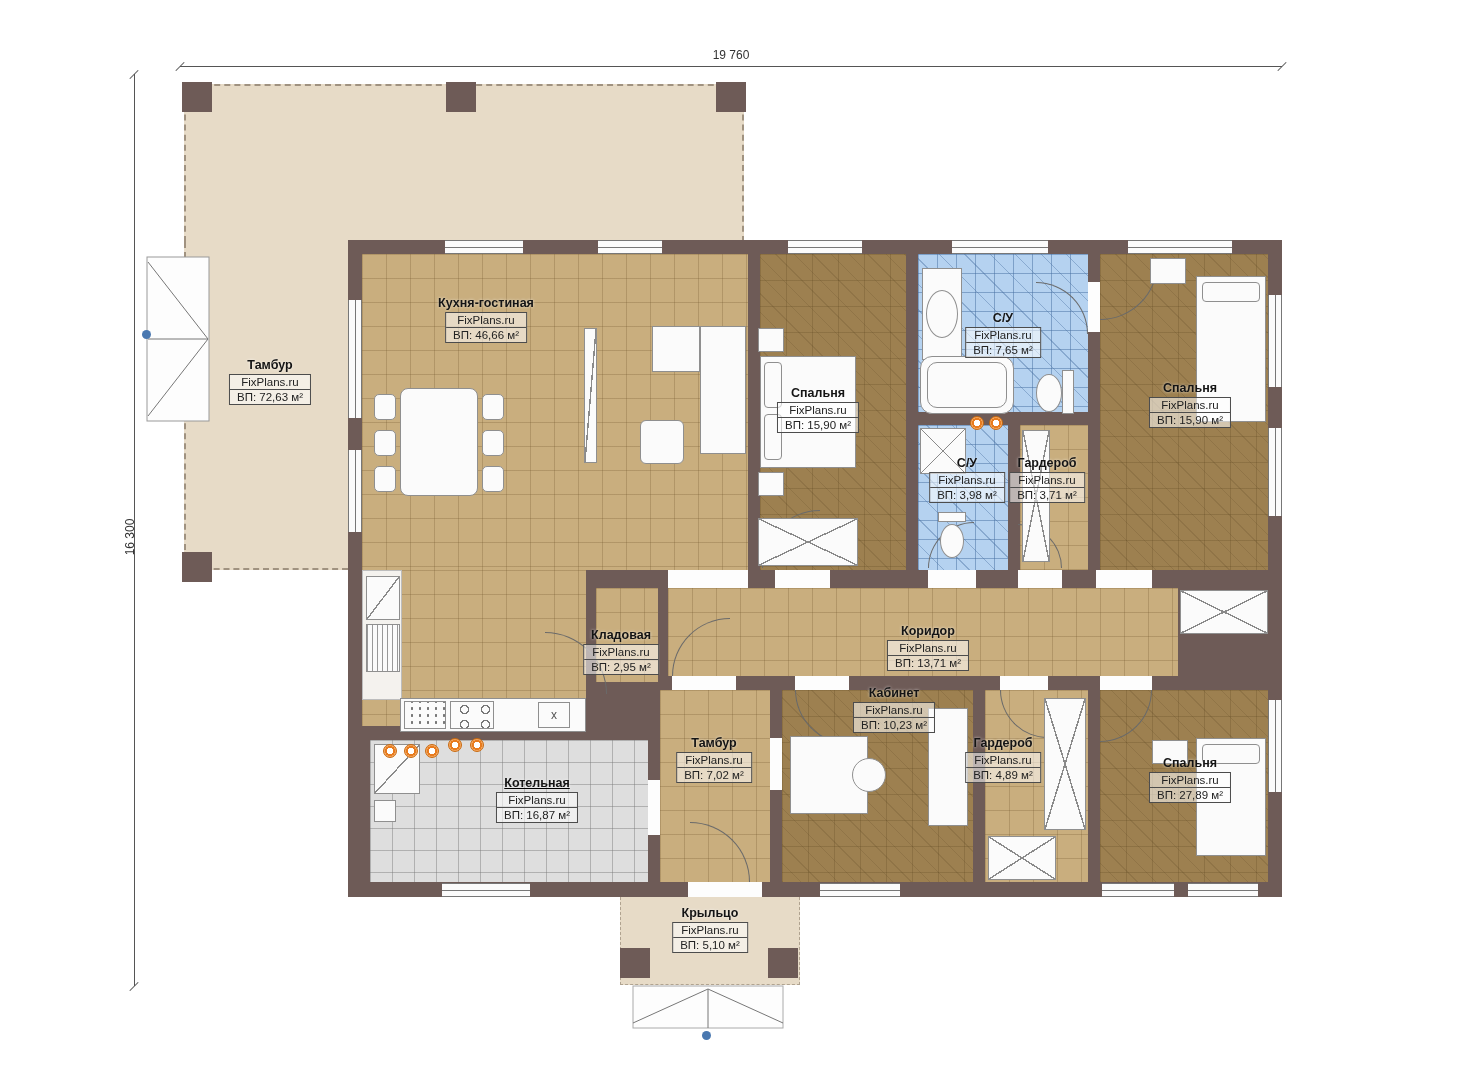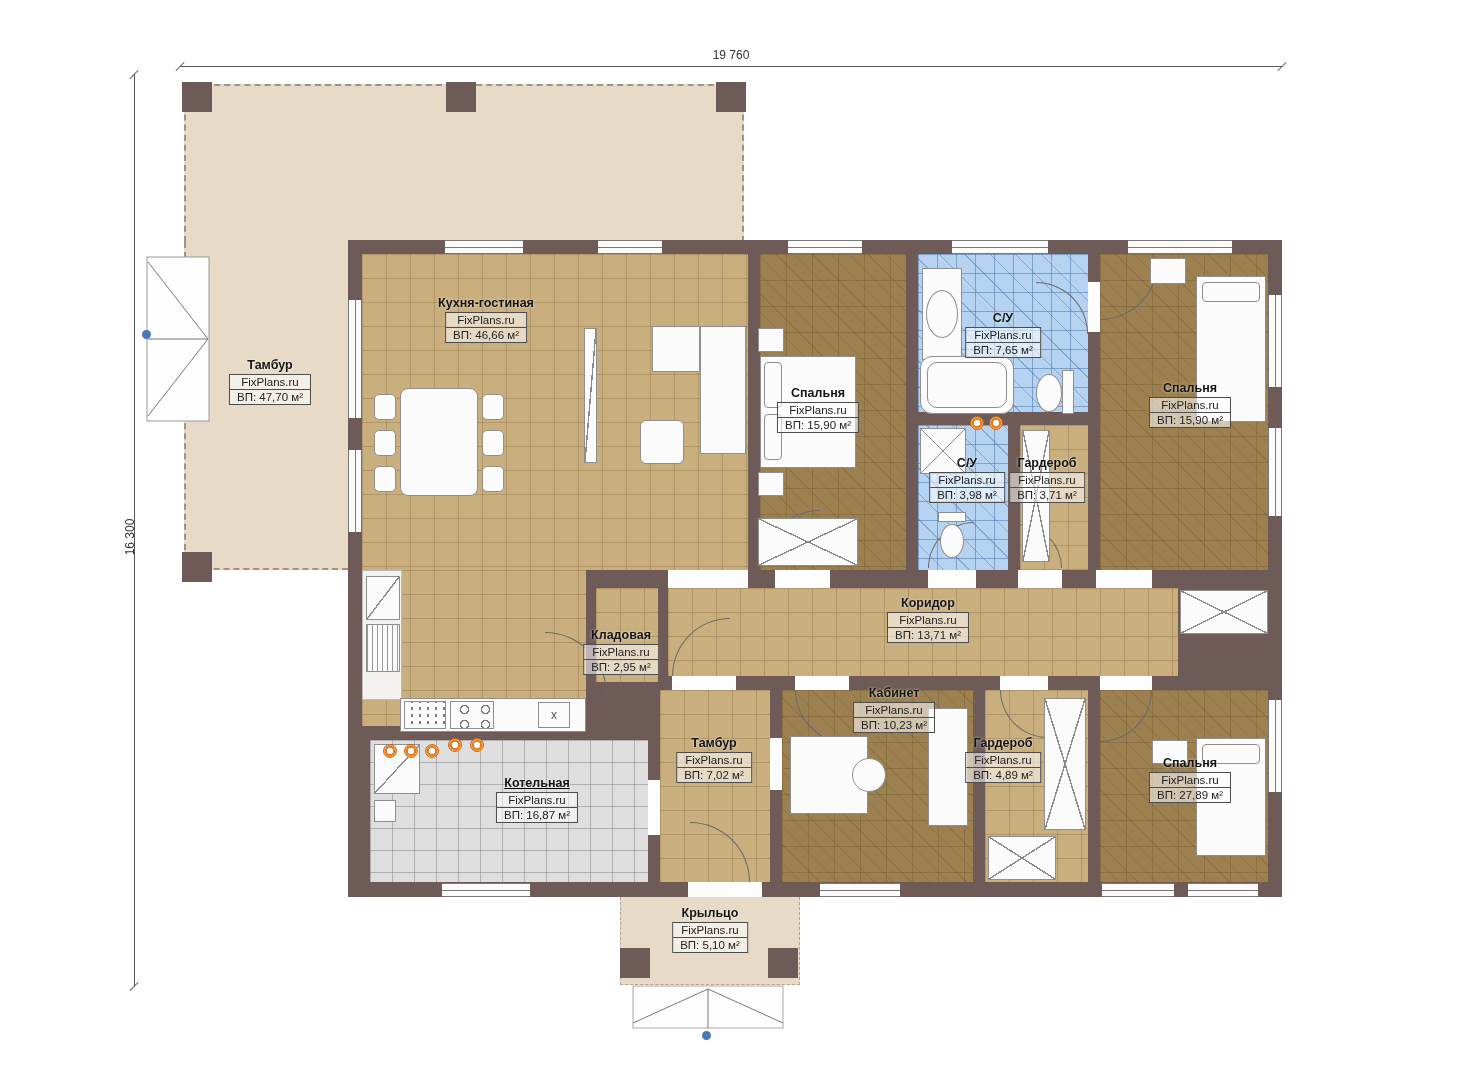--- a/index.html
+++ b/index.html
@@ -239,21 +239,21 @@
   <div class="dim-text" style="left:731px;top:48px;transform:translateX(-50%);">19 760</div>
 
   <div class="dim-line-v" style="left:134px;top:74px;height:912px;"></div>
   <div class="dim-tick" style="left:128px;top:74px;"></div>
   <div class="dim-tick" style="left:128px;top:986px;"></div>
   <div class="dim-text" style="left:112px;top:530px;transform:rotate(-90deg);transform-origin:center;">16 300</div>
 
   <div class="room-label" style="left:270px;top:358px;">
     <div class="room-name">Тамбур</div>
     <div class="label-box"><div class="row brand">FixPlans.ru</div>
-    <div class="row">ВП: 47,70 м²</div></div>
+    <div class="row">ВП: 72,63 м²</div></div>
   </div>
   <div class="room-label" style="left:486px;top:296px;">
     <div class="room-name">Кухня-гостиная</div>
     <div class="label-box"><div class="row brand">FixPlans.ru</div>
     <div class="row">ВП: 46,66 м²</div></div>
   </div>
   <div class="room-label" style="left:818px;top:386px;">
     <div class="room-name">Спальня</div>
     <div class="label-box"><div class="row brand">FixPlans.ru</div>
     <div class="row">ВП: 15,90 м²</div></div>
@@ -271,21 +271,21 @@
   <div class="room-label" style="left:967px;top:456px;">
     <div class="room-name">С/У</div>
     <div class="label-box"><div class="row brand">FixPlans.ru</div>
     <div class="row">ВП: 3,98 м²</div></div>
   </div>
   <div class="room-label" style="left:1047px;top:456px;">
     <div class="room-name">Гардероб</div>
     <div class="label-box"><div class="row brand">FixPlans.ru</div>
     <div class="row">ВП: 3,71 м²</div></div>
   </div>
-  <div class="room-label" style="left:928px;top:596px;">
+  <div class="room-label" style="left:928px;top:624px;">
     <div class="room-name">Коридор</div>
     <div class="label-box"><div class="row brand">FixPlans.ru</div>
     <div class="row">ВП: 13,71 м²</div></div>
   </div>
   <div class="room-label" style="left:621px;top:628px;">
     <div class="room-name">Кладовая</div>
     <div class="label-box"><div class="row brand">FixPlans.ru</div>
     <div class="row">ВП: 2,95 м²</div></div>
   </div>
   <div class="room-label" style="left:894px;top:686px;">

